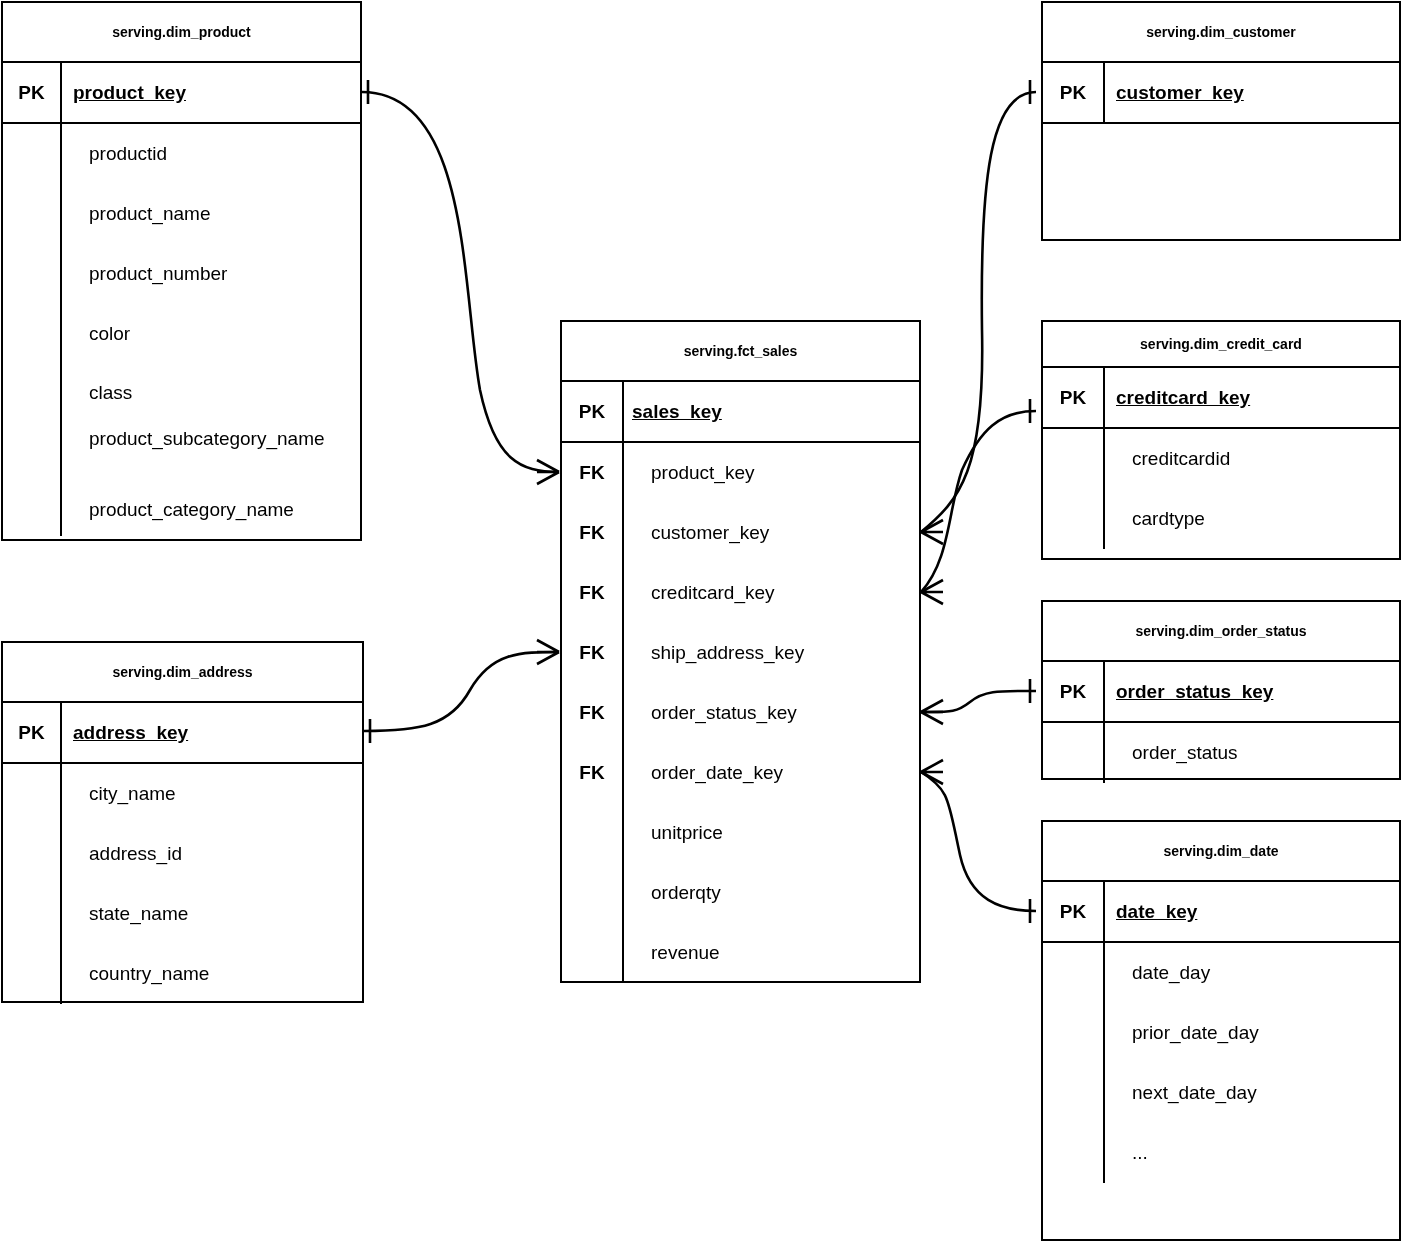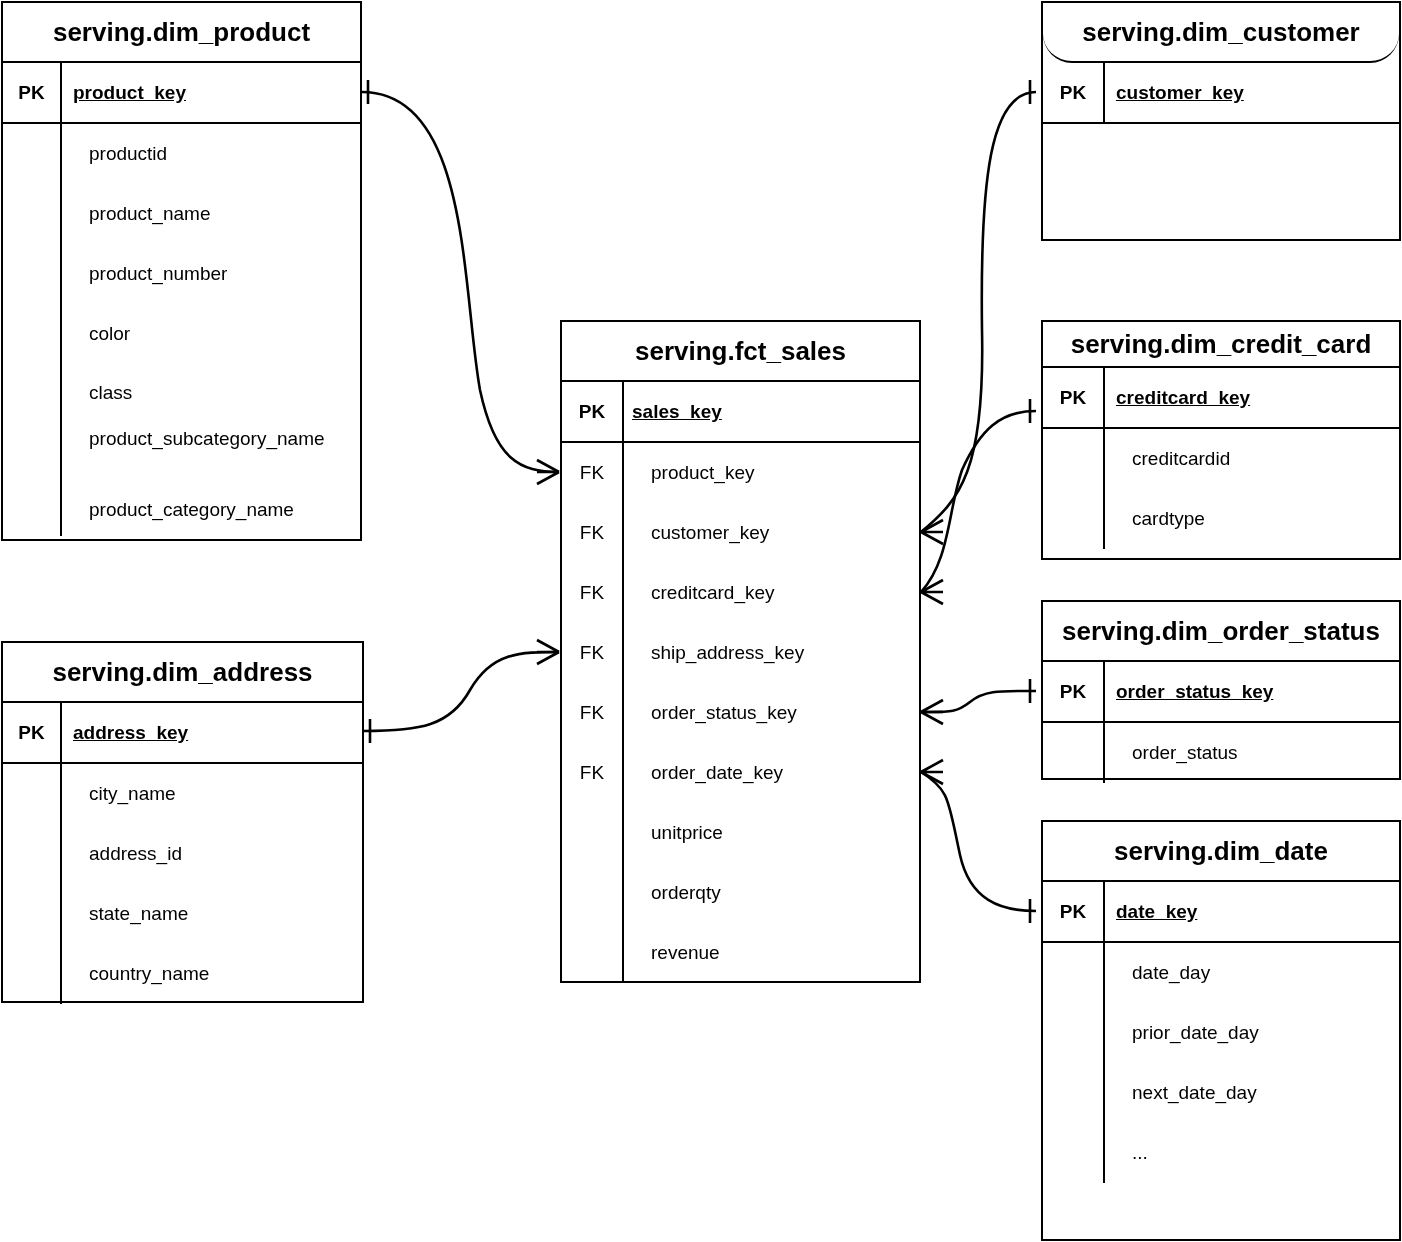--- a/index.html
+++ b/index.html
@@ -25,21 +25,21 @@
   .entity-box {
     position: absolute;
     box-sizing: border-box;
     border: 2px solid #000000;
     background: #ffffff;
   }
   .entity-title {
     box-sizing: border-box;
     text-align: center;
     font-weight: bold;
-    font-size: 26px;
+    font-size: 14px;
     color: #000000;
     display: flex;
     align-items: center;
     justify-content: center;
     border-bottom: 2px solid #000000;
   }
   .pk-section {
     box-sizing: border-box;
     display: flex;
     border-bottom: 2px solid #000000;
@@ -59,20 +59,21 @@
     align-items: center;
   }
   .keycol-cell {
     box-sizing: border-box;
     font-size: 19px;
     color: #000000;
     display: flex;
     align-items: center;
     justify-content: center;
     width: 100%;
+    font-weight: bold;
   }
   .keycol-cell.bold {
     font-weight: bold;
   }
   .namecol {
     box-sizing: border-box;
     flex: 1 1 auto;
     display: flex;
     flex-direction: column;
     justify-content: center;
@@ -205,21 +206,21 @@
         <div class="namecol-cell" style="height:60px;">order_status_key</div>
         <div class="namecol-cell" style="height:60px;">order_date_key</div>
         <div class="namecol-cell" style="height:60px;">unitprice</div>
         <div class="namecol-cell" style="height:60px;">orderqty</div>
         <div class="namecol-cell" style="height:60px;">revenue</div>
       </div>
     </div>
   </div>
 
   <div class="entity-box" style="left:1041px; top:1px; width:360px; height:240px;">
-    <div class="entity-title" style="height:60px;border-radius:29px;">serving.dim_customer</div>
+    <div class="entity-title" style="height:60px;">serving.dim_customer</div>
     <div class="pk-section" style="height:61px;">
       <div class="keycol" style="width:62px;">
         <div class="keycol-cell bold" style="height:100%;">PK</div>
       </div>
       <div class="namecol">
         <div class="namecol-cell pkname" style="height:100%;">customer_key</div>
       </div>
     </div>
   </div>
 

